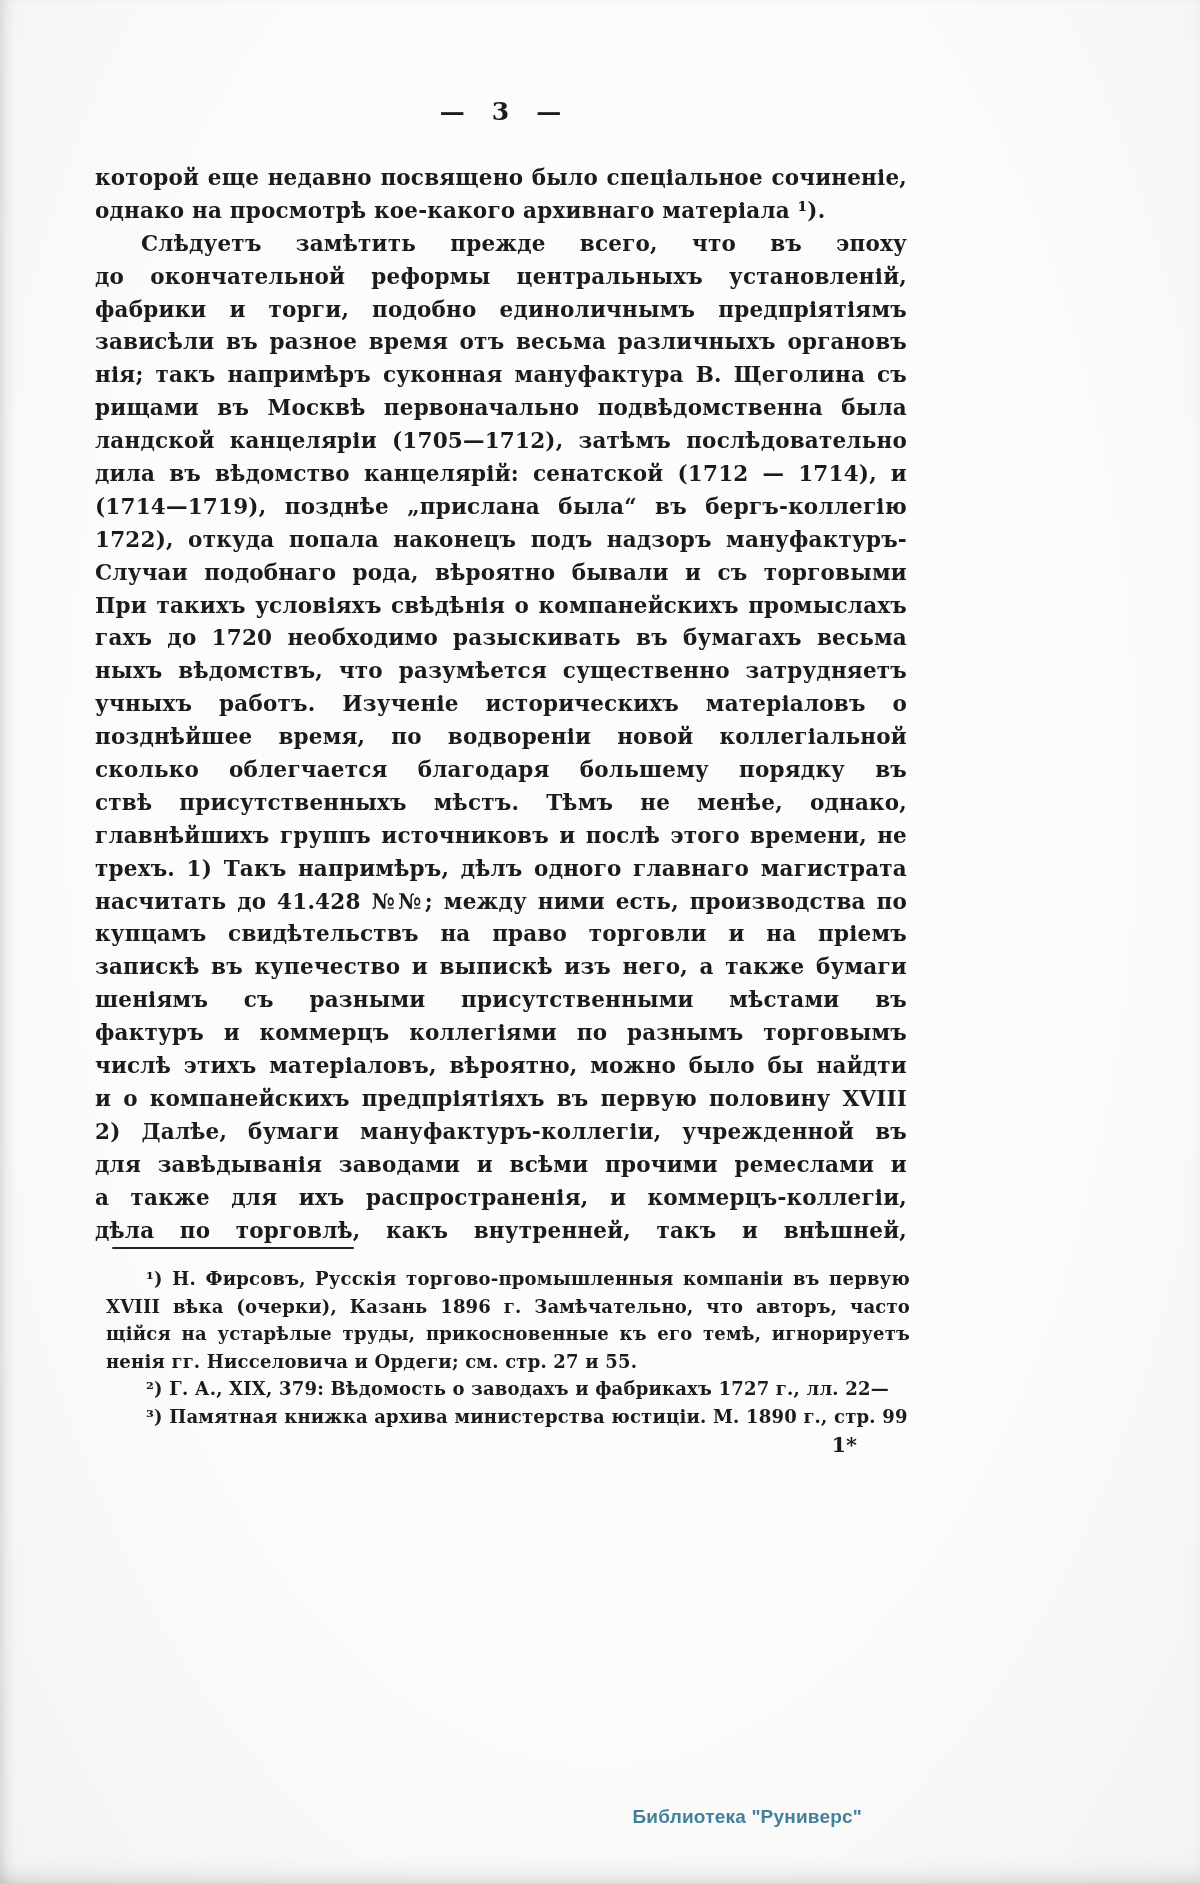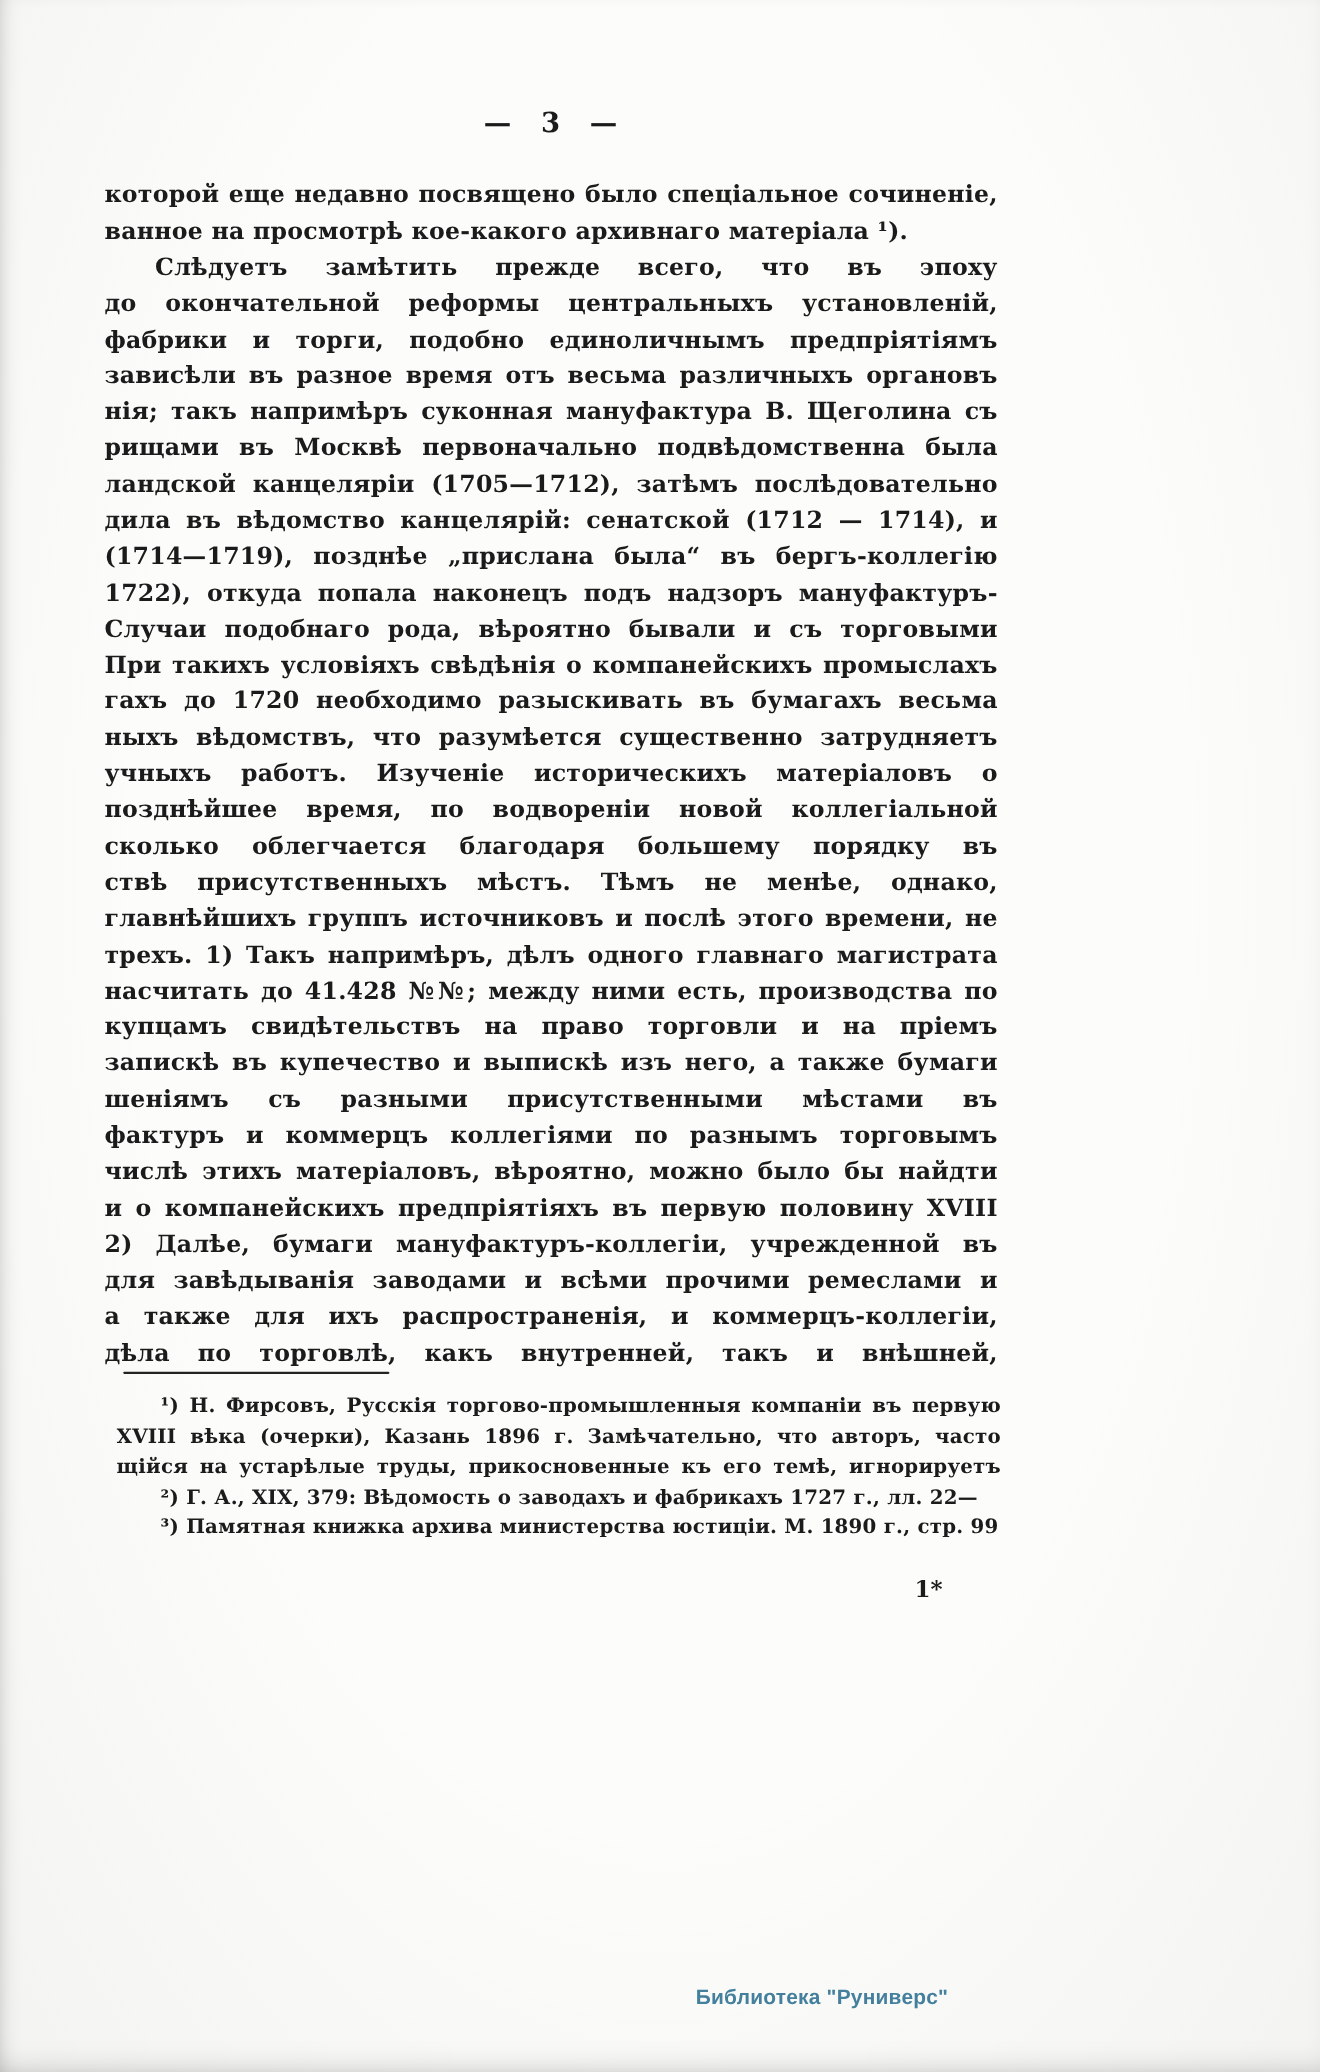--- a/index.html
+++ b/index.html
@@ -111,21 +111,21 @@
 <div class="page">
 
   <div class="scan-shade"></div>
 
   <div class="page-number-row">
     <span class="dash">—</span><span>3</span><span class="dash">—</span>
   </div>
 
   <div class="body-text" id="body-lines">
       <div class="line just">которой еще недавно посвящено было спеціальное сочиненіе, осно-</div>
-      <div class="line left">ванное на просмотрѣ кое-какого архивнаго матеріала ¹).</div>
+      <div class="line left">однако на просмотрѣ кое-какого архивнаго матеріала ¹).</div>
       <div class="line just ind">Слѣдуетъ замѣтить прежде всего, что въ эпоху преобразованій,</div>
       <div class="line just">до окончательной реформы центральныхъ установленій, компанейскіе</div>
       <div class="line just">фабрики и торги, подобно единоличнымъ предпріятіямъ этого рода,</div>
       <div class="line just">зависѣли въ разное время отъ весьма различныхъ органовъ управле-</div>
       <div class="line just">нія; такъ напримѣръ суконная мануфактура В. Щеголина съ това-</div>
       <div class="line just">рищами въ Москвѣ первоначально подвѣдомственна была Ингерман-</div>
       <div class="line just">ландской канцеляріи (1705—1712), затѣмъ послѣдовательно перехо-</div>
       <div class="line just">дила въ вѣдомство канцелярій: сенатской (1712 — 1714), и военной</div>
       <div class="line just">(1714—1719), позднѣе „прислана была“ въ бергъ-коллегію (1719 —</div>
       <div class="line just">1722), откуда попала наконецъ подъ надзоръ мануфактуръ-коллегіи ²).</div>
@@ -151,20 +151,21 @@
       <div class="line just">а также для ихъ распространенія, и коммерцъ-коллегіи, вѣдавшей</div>
       <div class="line just">дѣла по торговлѣ, какъ внутренней, такъ и внѣшней, извѣстны намъ</div>
     </div>
 
   <div class="footnote-rule"></div>
 
   <div class="footnotes" id="footnote-lines">
       <div class="line just ind">¹) Н. Фирсовъ, Русскія торгово-промышленныя компаніи въ первую половину</div>
       <div class="line just">XVIII вѣка (очерки), Казань 1896 г. Замѣчательно, что авторъ, часто ссылаю-</div>
       <div class="line just">щійся на устарѣлые труды, прикосновенные къ его темѣ, игнорируетъ сочи-</div>
+      <div class="line left">ненія гг. Нисселовича и Ордеги; см. стр. 27 и 55.</div>
       <div class="line left ind">²) Г. А., XIX, 379: Вѣдомость о заводахъ и фабрикахъ 1727 г., лл. 22—25.</div>
       <div class="line left ind">³) Памятная книжка архива министерства юстиціи. М. 1890 г., стр. 99—100.</div>
     </div>
 
   <div class="signature">1*</div>
 
   <div class="watermark">Библиотека "Руниверс"</div>
 
 </div>
 

